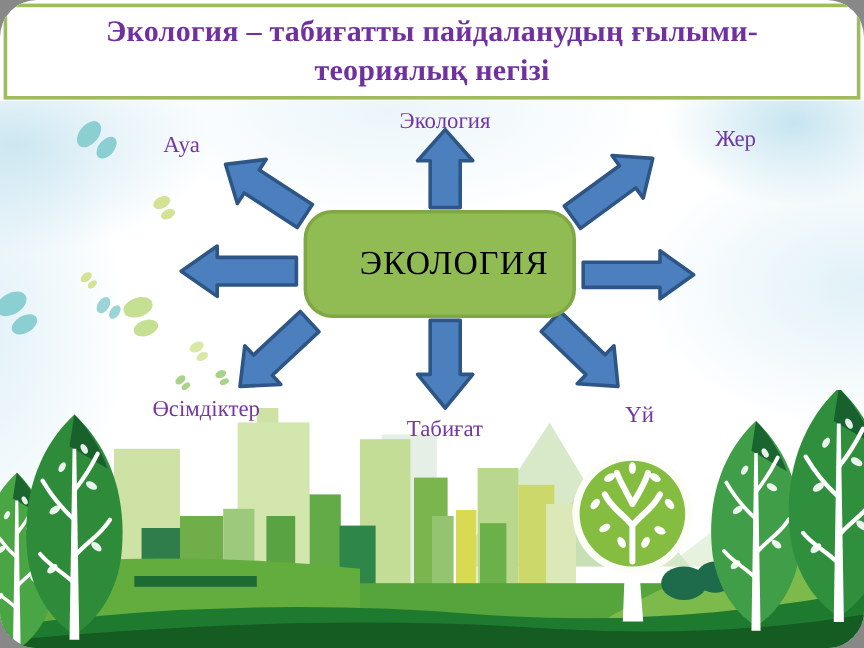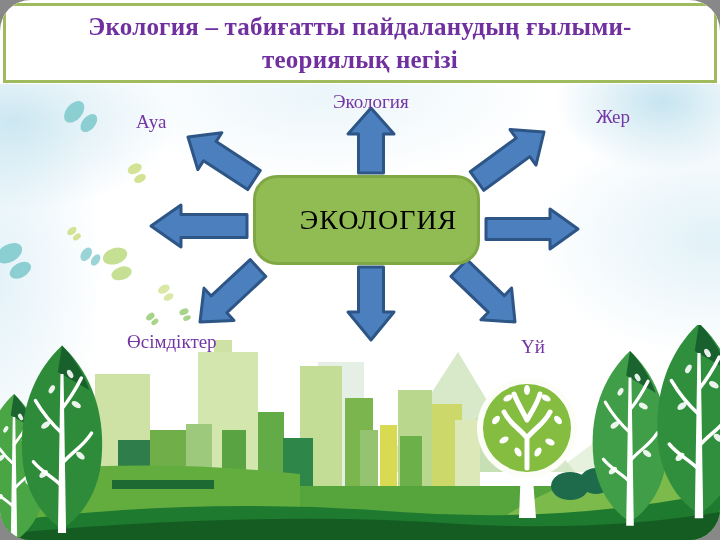--- a/index.html
+++ b/index.html
@@ -176,16 +176,17 @@
       <polygon points="260.3,170.4 216.1,141.6 221.8,132.8 188.0,137.0 197.8,169.6 203.5,160.8 247.7,189.6" fill="#4c7fbd" stroke="#2d5586" stroke-width="3" stroke-linejoin="round"></polygon>
     </svg>
 
   <div id="center-box">
     <span id="center-label" style="color: #000000; margin-left: 24px;">ЭКОЛОГИЯ</span>
   </div>
 
   <span class="spoke-label lbl-up">Экология</span>
   <span class="spoke-label lbl-upright">Жер</span>
   <span class="spoke-label lbl-downright">Үй</span>
+  <span class="spoke-label lbl-down">Табиғат</span>
   <span class="spoke-label lbl-downleft">Өсімдіктер</span>
   <span class="spoke-label lbl-upleft">Ауа</span>
 
 </div>
 
 </body></html>

